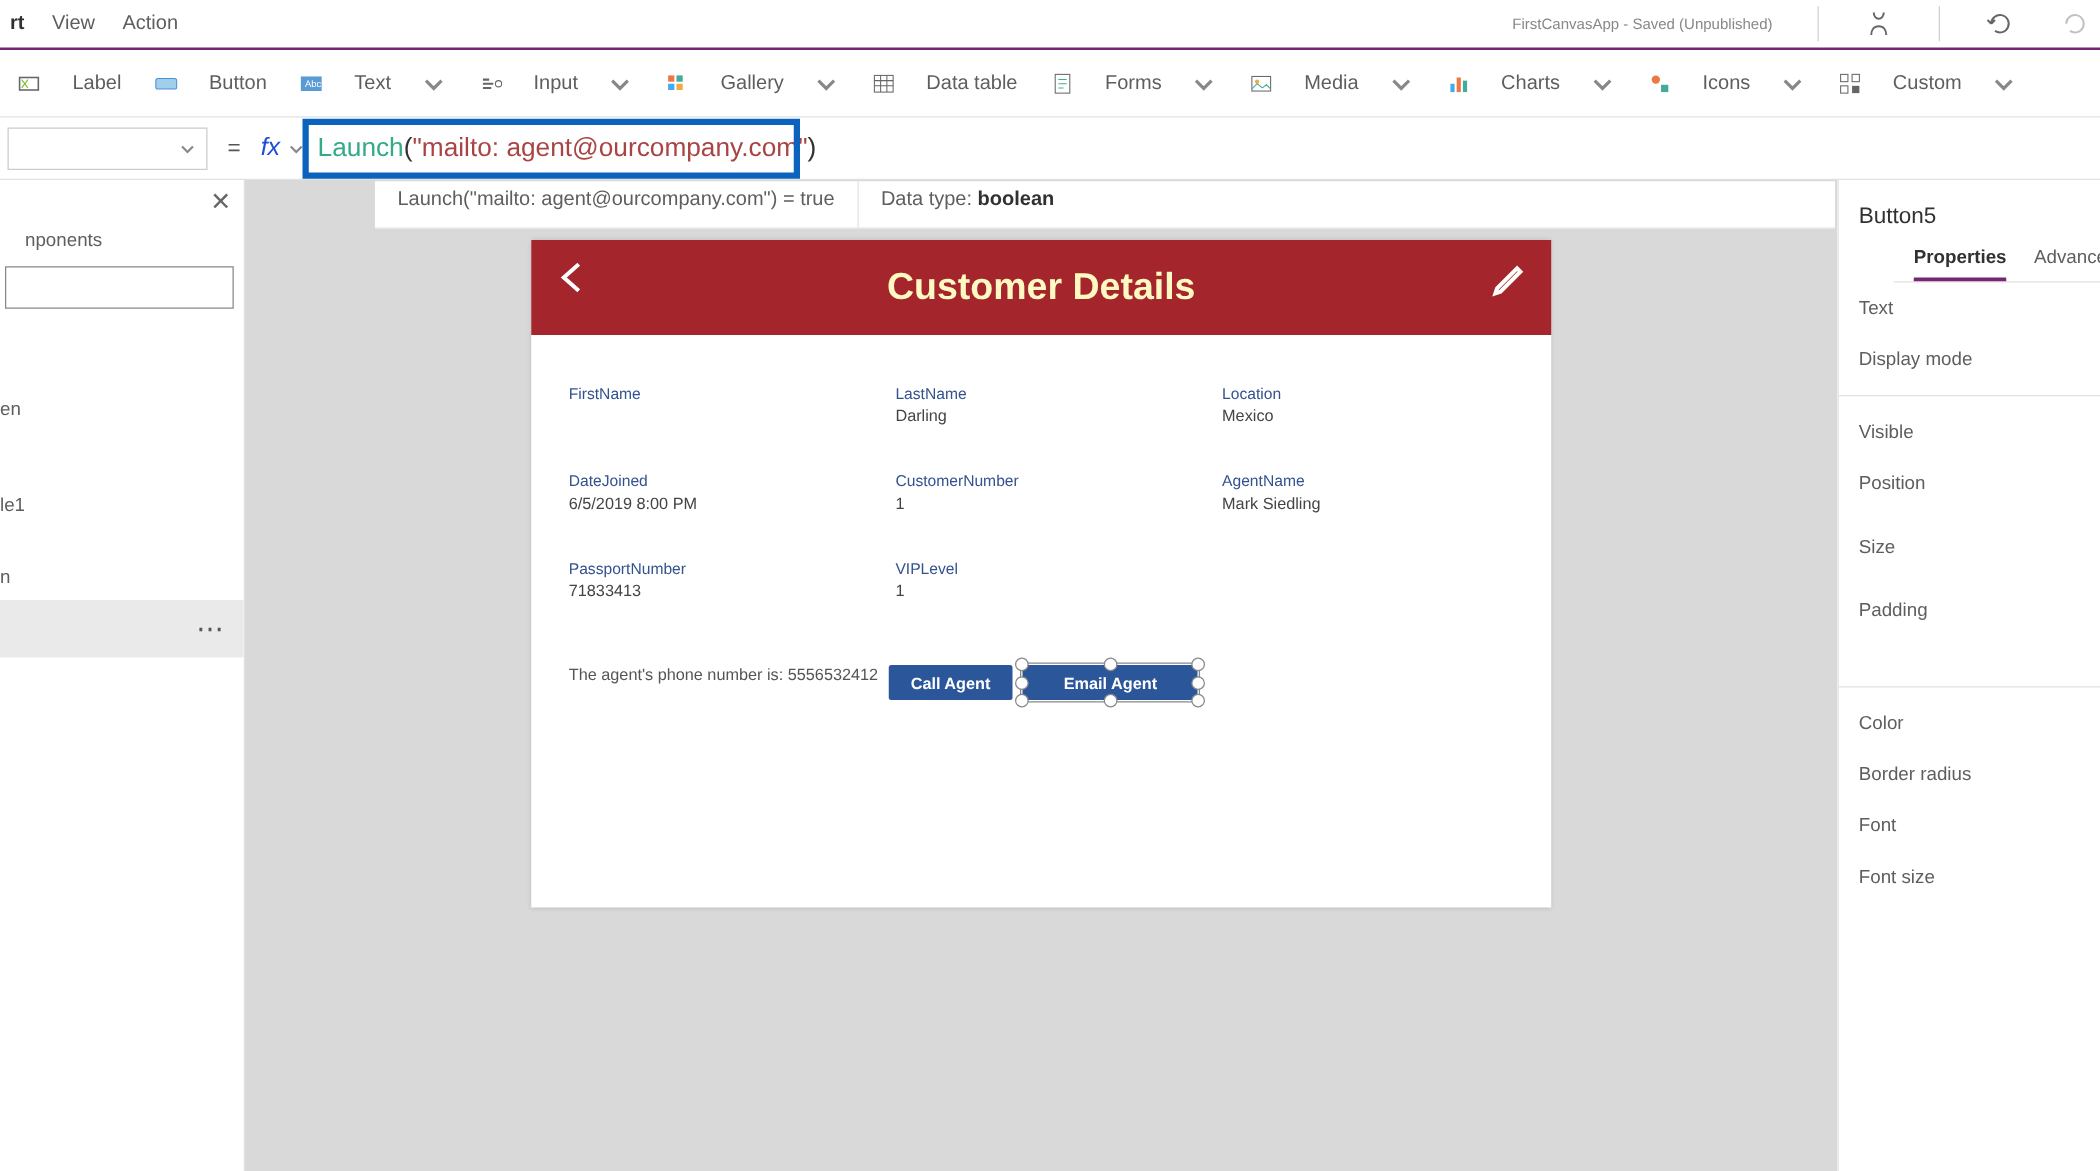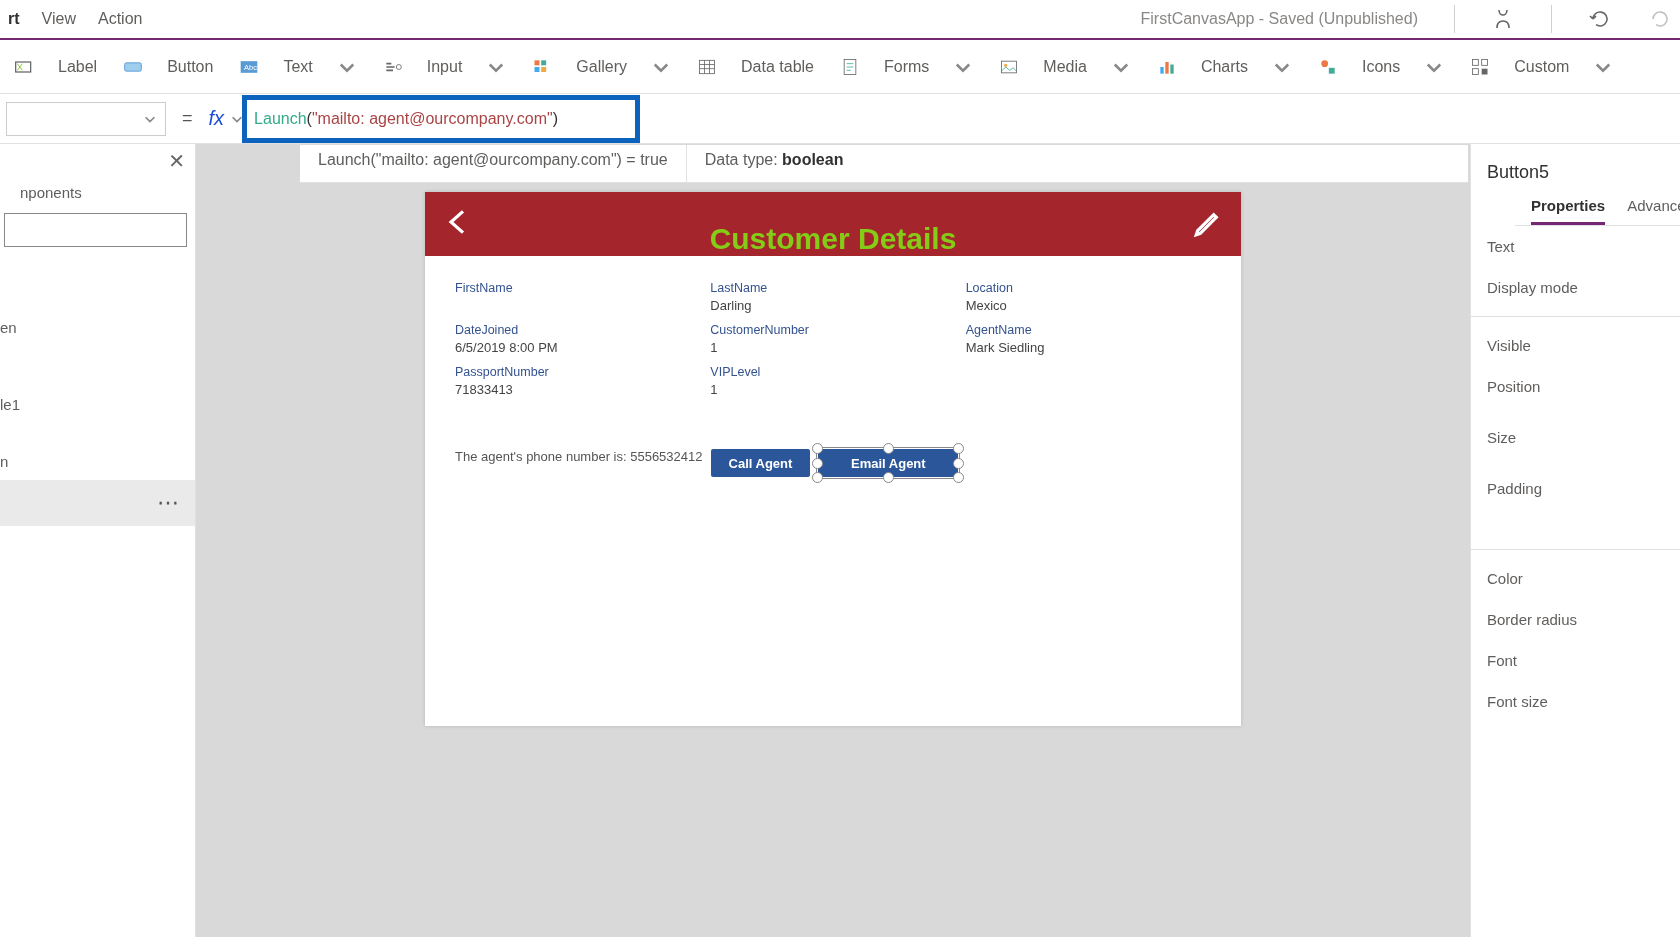--- a/index.html
+++ b/index.html
@@ -14,36 +14,36 @@
     --hl:#0b63bd;
   }
   *{box-sizing:border-box;font-family:"Segoe UI",Arial,sans-serif;}
   html,body{margin:0;height:100%;background:#fff;color:var(--text);}
   body{display:flex;flex-direction:column;overflow:hidden;width:1680px;height:937px;}
 
   
   .menubar{height:40px;border-bottom:2px solid var(--purple);display:flex;align-items:center;padding:0 8px;font-size:16px;color:var(--muted);}
   .menubar .menu-left{display:flex;gap:22px;align-items:center;}
   .menubar .menu-left span:first-child{color:var(--text);font-weight:600;}
-  .menubar .menu-right{margin-left:auto;display:flex;align-items:center;gap:36px;color:var(--faint);font-size:16px;}
+  .menubar .menu-right{margin-left:auto;display:flex;align-items:center;gap:36px;color:var(--faint);font-size:12px;}
   .menubar .vsep{width:1px;height:28px;background:#cfcfcf;}
   .menubar .ticon{width:24px;height:24px;stroke:#666;fill:none;stroke-width:1.6;}
 
   
   .ribbon{height:54px;border-bottom:1px solid var(--border);display:flex;align-items:center;padding:0 14px;gap:26px;font-size:16px;color:var(--muted);}
   .ribbon .ritem{display:flex;align-items:center;gap:24px;cursor:pointer;}
   .ribbon .ritem svg{width:20px;height:20px;}
   .chev{width:14px;height:14px;stroke:#888;fill:none;stroke-width:2;}
 
   
   .formula-row{height:50px;display:flex;align-items:center;border-bottom:1px solid var(--border);}
   .prop-dd{width:160px;height:34px;margin-left:6px;border:1px solid #ccc;background:#fff;display:flex;align-items:center;justify-content:flex-end;padding:0 8px;}
   .eq{padding:0 16px;font-size:18px;color:#555;}
   .fx{display:flex;align-items:center;gap:6px;font-style:italic;color:#1d4ed8;font-family:serif;font-size:20px;}
-  .formula-bar{flex:1;height:44px;display:flex;align-items:center;padding:0 10px;font-family:Consolas,monospace;font-size:16px;background:#fff;position:relative;}
+  .formula-bar{flex:1;height:44px;display:flex;align-items:center;padding:0 10px;font-family:Consolas,monospace;font-size:21px;background:#fff;position:relative;}
   .formula-hl{position:absolute;top:-2px;bottom:-2px;left:-2px;width:398px;border:5px solid var(--hl);pointer-events:none;}
 
   
   .eval-row{height:38px;display:flex;align-items:stretch;border-bottom:1px solid var(--border);background:#fff;}
   .eval-cell{padding:6px 18px;font-size:16px;color:var(--muted);}
   .eval-cell + .eval-cell{border-left:1px solid var(--border);}
   .eval-cell b{color:var(--text);}
 
   
   .workarea{flex:1;display:flex;min-height:0;}
@@ -54,26 +54,26 @@
   .close-x{font-size:20px;color:#666;cursor:pointer;}
   .tree-tabs{padding:6px 0 10px 20px;font-size:15px;}
   .search-box{margin:2px 8px 12px 4px;height:34px;border:1px solid #888;background:#fff;}
   .tree-items{flex:1;overflow:hidden;padding-top:10px;}
   .tree-item{padding:10px 10px 10px 0;font-size:15px;white-space:nowrap;overflow:hidden;}
   .tree-item.selected{background:#eaeaea;display:flex;align-items:center;justify-content:flex-end;padding-right:14px;}
 
   
   .canvas-wrap{flex:1;background:var(--canvas-bg);display:flex;justify-content:center;overflow:auto;padding:48px 0;}
   .app-screen{width:816px;background:#fff;box-shadow:0 0 4px rgba(0,0,0,.15);height:534px;position:relative;}
-  .app-header{height:64px;background:var(--darkred);display:flex;align-items:flex-end;justify-content:center;color:#84cc16;font-size:30px;font-weight:700;position:relative;}
+  .app-header{height:76px;background:var(--darkred);display:flex;align-items:center;justify-content:center;color:#fef9c3;font-size:30px;font-weight:700;position:relative;}
   .app-header .back{position:absolute;left:18px;top:12px;}
   .app-header .edit{position:absolute;right:18px;top:14px;}
   .app-header svg{width:32px;height:36px;stroke:#fff;fill:none;stroke-width:2.4;}
 
-  .form-grid{display:grid;grid-template-columns:1fr 1fr 1fr;padding:25px 30px 8px 30px;column-gap:10px;row-gap:0;}
+  .form-grid{display:grid;grid-template-columns:1fr 1fr 1fr;padding:40px 30px 8px 30px;column-gap:10px;row-gap:0;gap:28px;}
   .fld{margin-bottom:10px;}
   .fld-label{font-size:12.5px;color:#33528f;margin-bottom:3px;}
   .fld-value{font-size:13px;color:#444;}
 
   .actions{display:flex;gap:8px;padding:34px 30px;font-size:13px;color:#555;}
   .pa-btn{background:var(--blue);color:#fff;border:none;height:28px;padding:0 18px;font-size:13px;border-radius:2px;font-weight:600;}
   .selected-btn{position:relative;display:inline-flex;align-items:center;}
   .sel-box{position:absolute;inset:-2px -2px -2px -2px;border:1px solid #888;pointer-events:none;}
   .handle{position:absolute;width:11px;height:11px;border:1px solid #888;background:#fff;border-radius:50%;}
   .h-tl{top:-6px;left:-6px;} .h-tr{top:-6px;right:-6px;}

